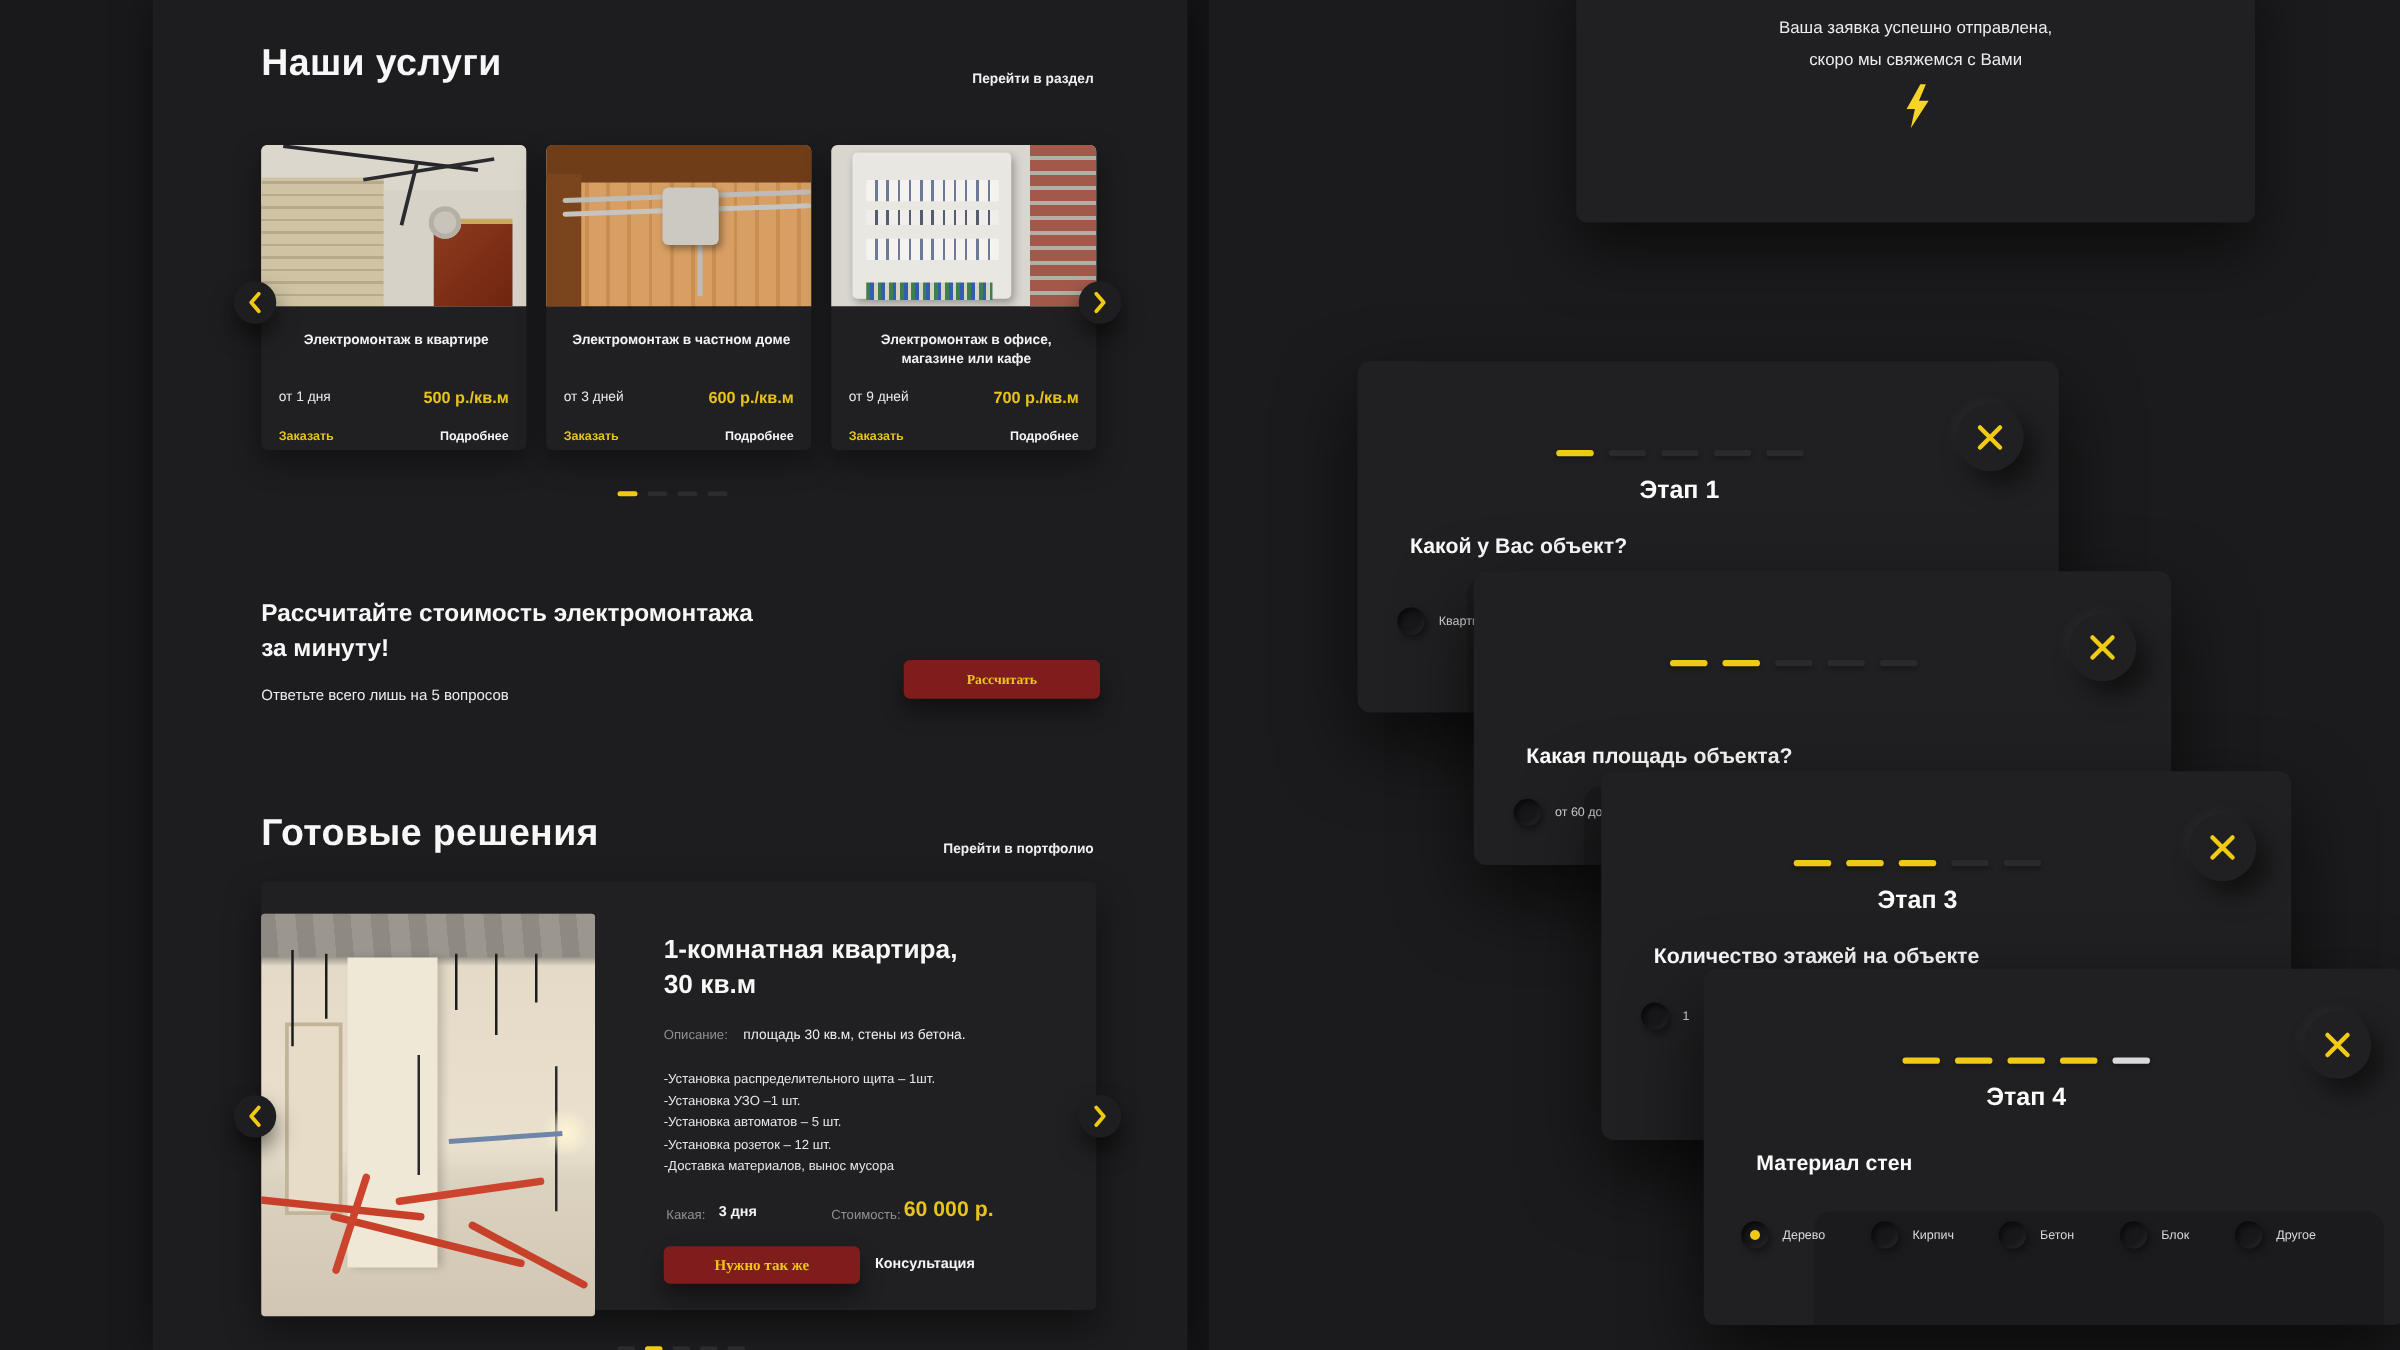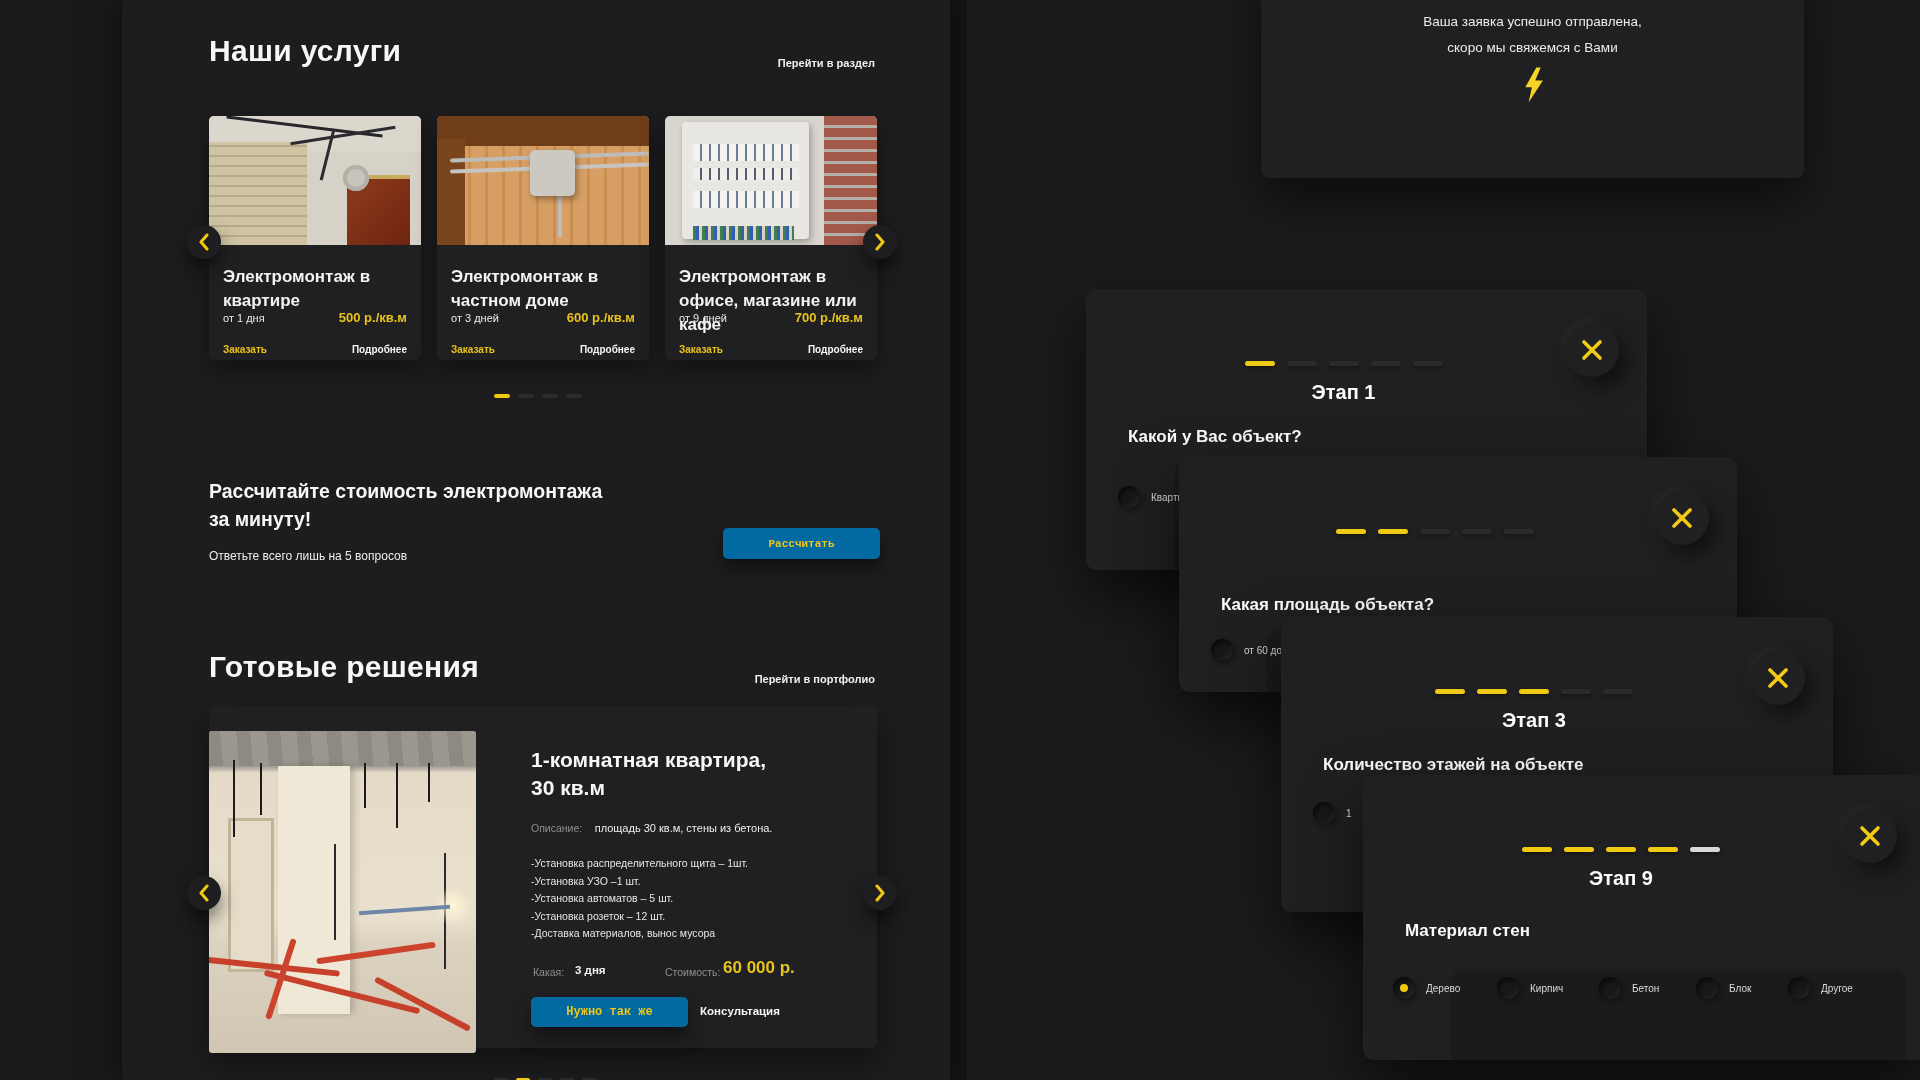--- a/index.html
+++ b/index.html
@@ -13,39 +13,39 @@
   .main-panel{left:122px;top:0;width:828px;height:1080px;background:#1d1d1f;box-shadow:0 0 30px rgba(0,0,0,.5);}
   .right-panel{left:967px;top:0;width:953px;height:1080px;background:#1b1b1d;}
 
   
   .h2{font-size:30px;font-weight:700;color:#f7f7f7;letter-spacing:.3px;}
   .sec-link{font-size:11px;font-weight:700;color:#f0f0f0;text-align:right;cursor:pointer;}
 
   
   .card{background:#202022;border-radius:5px;box-shadow:0 10px 22px rgba(0,0,0,.4);width:212px;height:244px;}
   .card .photo{position:absolute;left:0;top:0;right:0;height:129px;border-radius:5px 5px 0 0;overflow:hidden;}
-  .sc-title{position:absolute;left:14px;right:10px;top:149px;font-size:17px;font-weight:600;color:#f2f2f2;line-height:1.4;}
+  .sc-title{position:absolute;left:14px;right:10px;top:149px;font-size:11px;font-weight:600;color:#f2f2f2;line-height:1.4;text-align:center;}
   .sc-dur{position:absolute;left:14px;top:196px;font-size:11px;color:#eaeaea;}
   .sc-price{position:absolute;right:14px;top:194px;font-size:13px;font-weight:600;color:#e7c31c;}
   .sc-order{position:absolute;left:14px;top:228px;font-size:10px;font-weight:700;color:#e7c31c;cursor:pointer;}
   .sc-more{position:absolute;right:14px;top:228px;font-size:10px;font-weight:700;color:#f5f5f5;cursor:pointer;padding-left:32px;}
 
   
   .arrow-btn{width:34px;height:34px;border-radius:50%;background:#1e1e20;box-shadow:0 10px 18px rgba(0,0,0,.5);
              display:flex;align-items:center;justify-content:center;cursor:pointer;z-index:5;}
 
   
   .cdash{display:inline-block;height:4px;border-radius:2px;background:#2b2b2d;margin-right:8px;vertical-align:middle;}
   .cdash.on{background:#f0ca12;}
 
   
   .calc-title{font-size:19.5px;font-weight:700;color:#f7f7f7;}
   .calc-sub{font-size:12px;color:#ededed;}
-  .dark-btn{background:#0369a1;border:none;border-radius:5px;box-shadow:0 10px 18px rgba(0,0,0,.45);
-            color:#edc61a;font-weight:700;font-family:Liberation Mono, monospace;cursor:pointer;
+  .dark-btn{background:#7f1d1d;border:none;border-radius:5px;box-shadow:0 10px 18px rgba(0,0,0,.45);
+            color:#edc61a;font-weight:700;font-family:Liberation Serif, serif;cursor:pointer;
             display:flex;align-items:center;justify-content:center;}
 
   
   .pf-card{background:#202022;border-radius:5px;box-shadow:0 14px 30px rgba(0,0,0,.45);}
   .pf-title{font-size:21px;font-weight:700;color:#f7f7f7;}
   .pf-desc{font-size:11px;color:#efefef;}
   .pf-item{font-size:10.5px;color:#e6e6e6;line-height:17.5px;}
   .pf-label{font-size:10.5px;color:#8f8f8f;}
   .pf-val{font-size:11.5px;font-weight:700;color:#f2f2f2;}
   .pf-cost{font-size:17px;font-weight:600;color:#e7c31c;}
@@ -296,21 +296,21 @@
             <path d="M4 4 L20 20 M20 4 L4 20" stroke="#f2cb13" stroke-width="3.6" stroke-linecap="round"></path>
           </svg>
       </span>
     </button>
   </div>
 
   <div class="abs modal" style="left:1320px;top:775px;width:562px;height:285px;z-index:6;">
     <div class="mdashes">
       <span class="mdash on"></span><span class="mdash on"></span><span class="mdash on"></span><span class="mdash on"></span><span class="mdash lit"></span>
     </div>
-    <div class="mtitle">Этап 9</div>
+    <div class="mtitle">Этап 4</div>
     <div class="mquestion" style="top:146px;">Материал стен</div>
     <div class="opt-panel" style="top:194px;"></div>
     <div class="radio-row" style="left:30px;top:202px;">
       <span class="radio sel"></span>
       <span class="radio-label">Дерево</span>
     </div>
     <div class="radio-row" style="left:134px;top:202px;">
       <span class="radio"></span>
       <span class="radio-label">Кирпич</span>
     </div>

